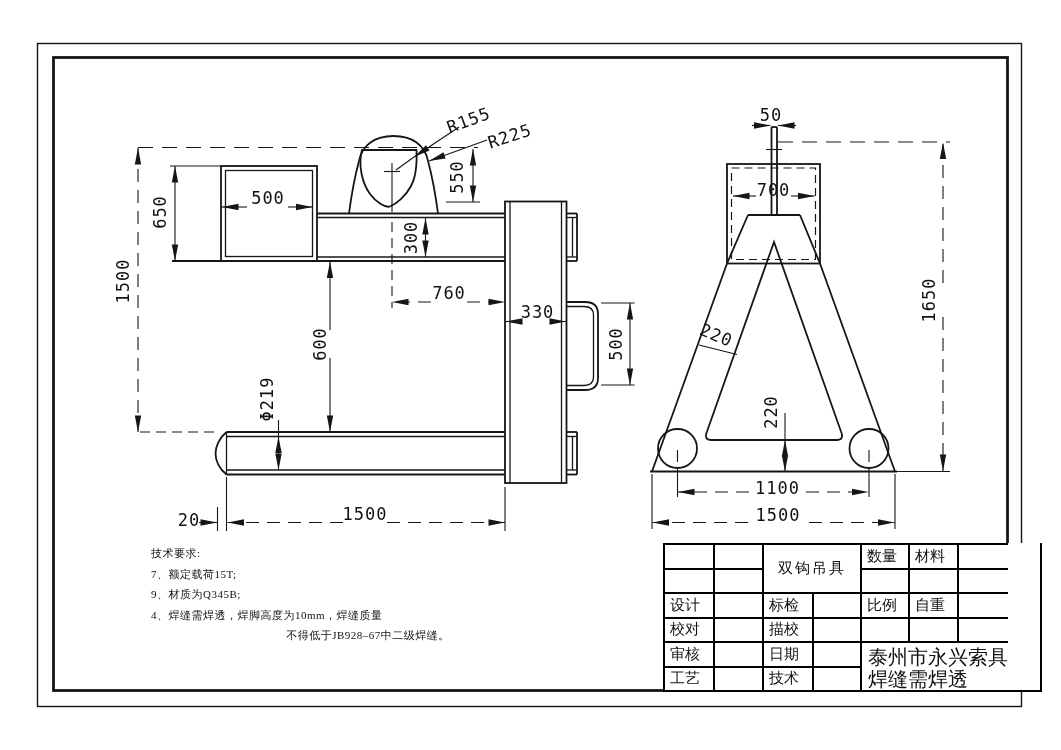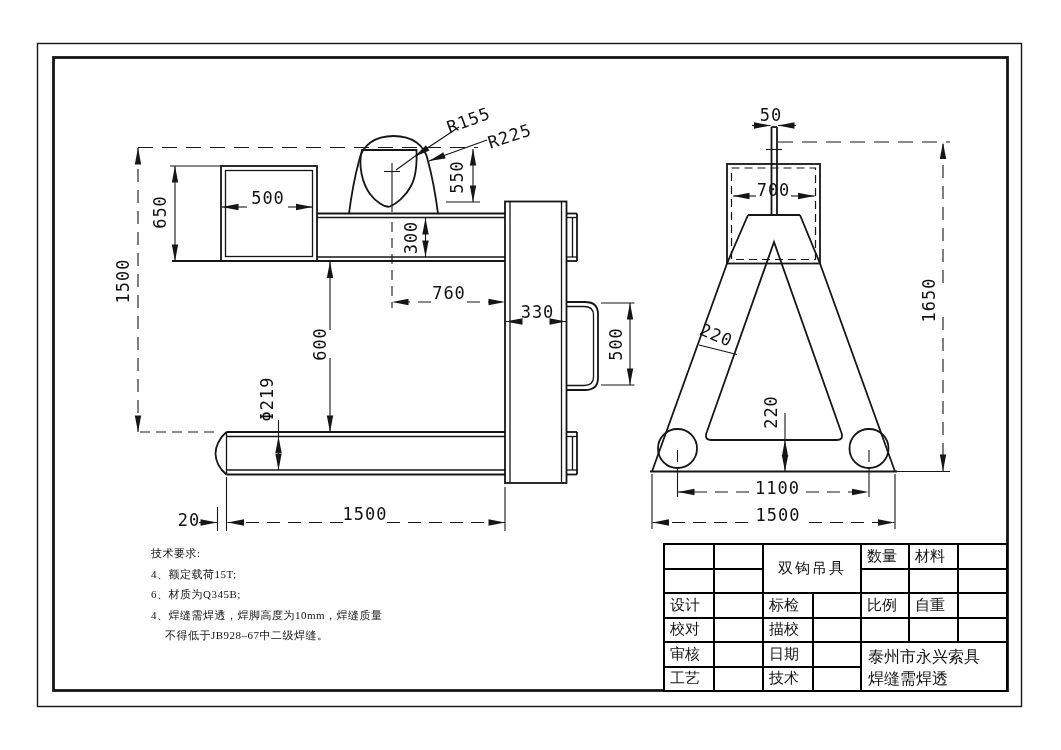--- a/index.html
+++ b/index.html
@@ -11,32 +11,32 @@
   svg .thin{stroke:#161616;stroke-width:1.1;fill:none;}
   svg .dashref{stroke:#161616;stroke-width:1.1;fill:none;stroke-dasharray:15 9;}
   svg .dashdim{stroke:#161616;stroke-width:1.1;fill:none;stroke-dasharray:13 8;}
   svg .dashhid{stroke:#161616;stroke-width:1.2;fill:none;stroke-dasharray:8 5;}
   svg .cl{stroke:#161616;stroke-width:1.1;fill:none;stroke-dasharray:10 6;}
   text.dim{font-family:"DejaVu Sans Mono", monospace;font-size:17px;fill:#111;
            letter-spacing:1px;text-anchor:middle;}
   
   .tech{position:absolute;left:151px;top:543px;width:420px;font-size:11px;
         line-height:20.6px;letter-spacing:0.5px;white-space:nowrap;}
-  .tech .cont{padding-left:14px;}
+  .tech .cont{padding-left:14px;text-align:center;}
   
-  .tblock{position:absolute;left:663px;top:543px;width:345px;height:149px;
+  .tblock{position:absolute;left:663px;top:543px;width:379px;height:149px;
           display:grid;grid-template-columns:50px 49px 50px 48px 48px 49px 51px;
           grid-template-rows:repeat(6,1fr);
           border-right:2px solid #000;border-bottom:2px solid #000;box-sizing:border-box;
           background:#fff;}
   .tc{border-left:2px solid #000;border-top:2px solid #000;box-sizing:border-box;
       display:flex;align-items:center;font-size:15px;padding-left:5px;
       overflow:hidden;white-space:nowrap;}
   .tc.center{justify-content:center;padding-left:0;letter-spacing:2px;}
-  .tc.company{display:block;font-size:16px;line-height:22px;padding:3px 0 0 6px;}
+  .tc.company{display:block;font-size:20px;line-height:22px;padding:3px 0 0 6px;}
 </style>
 </head>
 <body>
 
 <div class="page">
 
 <svg width="1061" height="750" viewBox="0 0 1061 750">
   <defs>
     <marker id="ah" markerUnits="userSpaceOnUse" markerWidth="18" markerHeight="10" viewBox="0 0 18 10" refX="17.5" refY="5" orient="auto-start-reverse">
       <path d="M17.5,5 L1,1.8 L1,8.2 Z" fill="#161616"></path>
@@ -206,22 +206,22 @@
 
     <line class="thin" x1="897" y1="471.5" x2="950" y2="471.5"></line>
     <line class="dashdim" x1="943" y1="283" x2="943" y2="142.5" marker-end="url(#ah)"></line>
     <line class="dashdim" x1="943" y1="317" x2="943" y2="471" marker-end="url(#ah)"></line>
     <text class="dim" transform="rotate(-90 934.5 300)" x="934.5" y="300">1650</text>
   </g>
 </svg>
 
 <div class="tech">
   <div>技术要求:</div>
-  <div>4、额定载荷15T;</div>
-  <div>6、材质为Q345B;</div>
+  <div>7、额定载荷15T;</div>
+  <div>9、材质为Q345B;</div>
   <div>4、焊缝需焊透，焊脚高度为10mm，焊缝质量</div>
   <div class="cont">不得低于JB928–67中二级焊缝。</div>
 </div>
 
 <div class="tblock">
   <div class="tc" style="grid-area:1/1/2/2"></div>
   <div class="tc" style="grid-area:1/2/2/3"></div>
   <div class="tc center" style="grid-area:1/3/3/5">双钩吊具</div>
   <div class="tc" style="grid-area:1/5/2/6">数量</div>
   <div class="tc" style="grid-area:1/6/2/7">材料</div>

